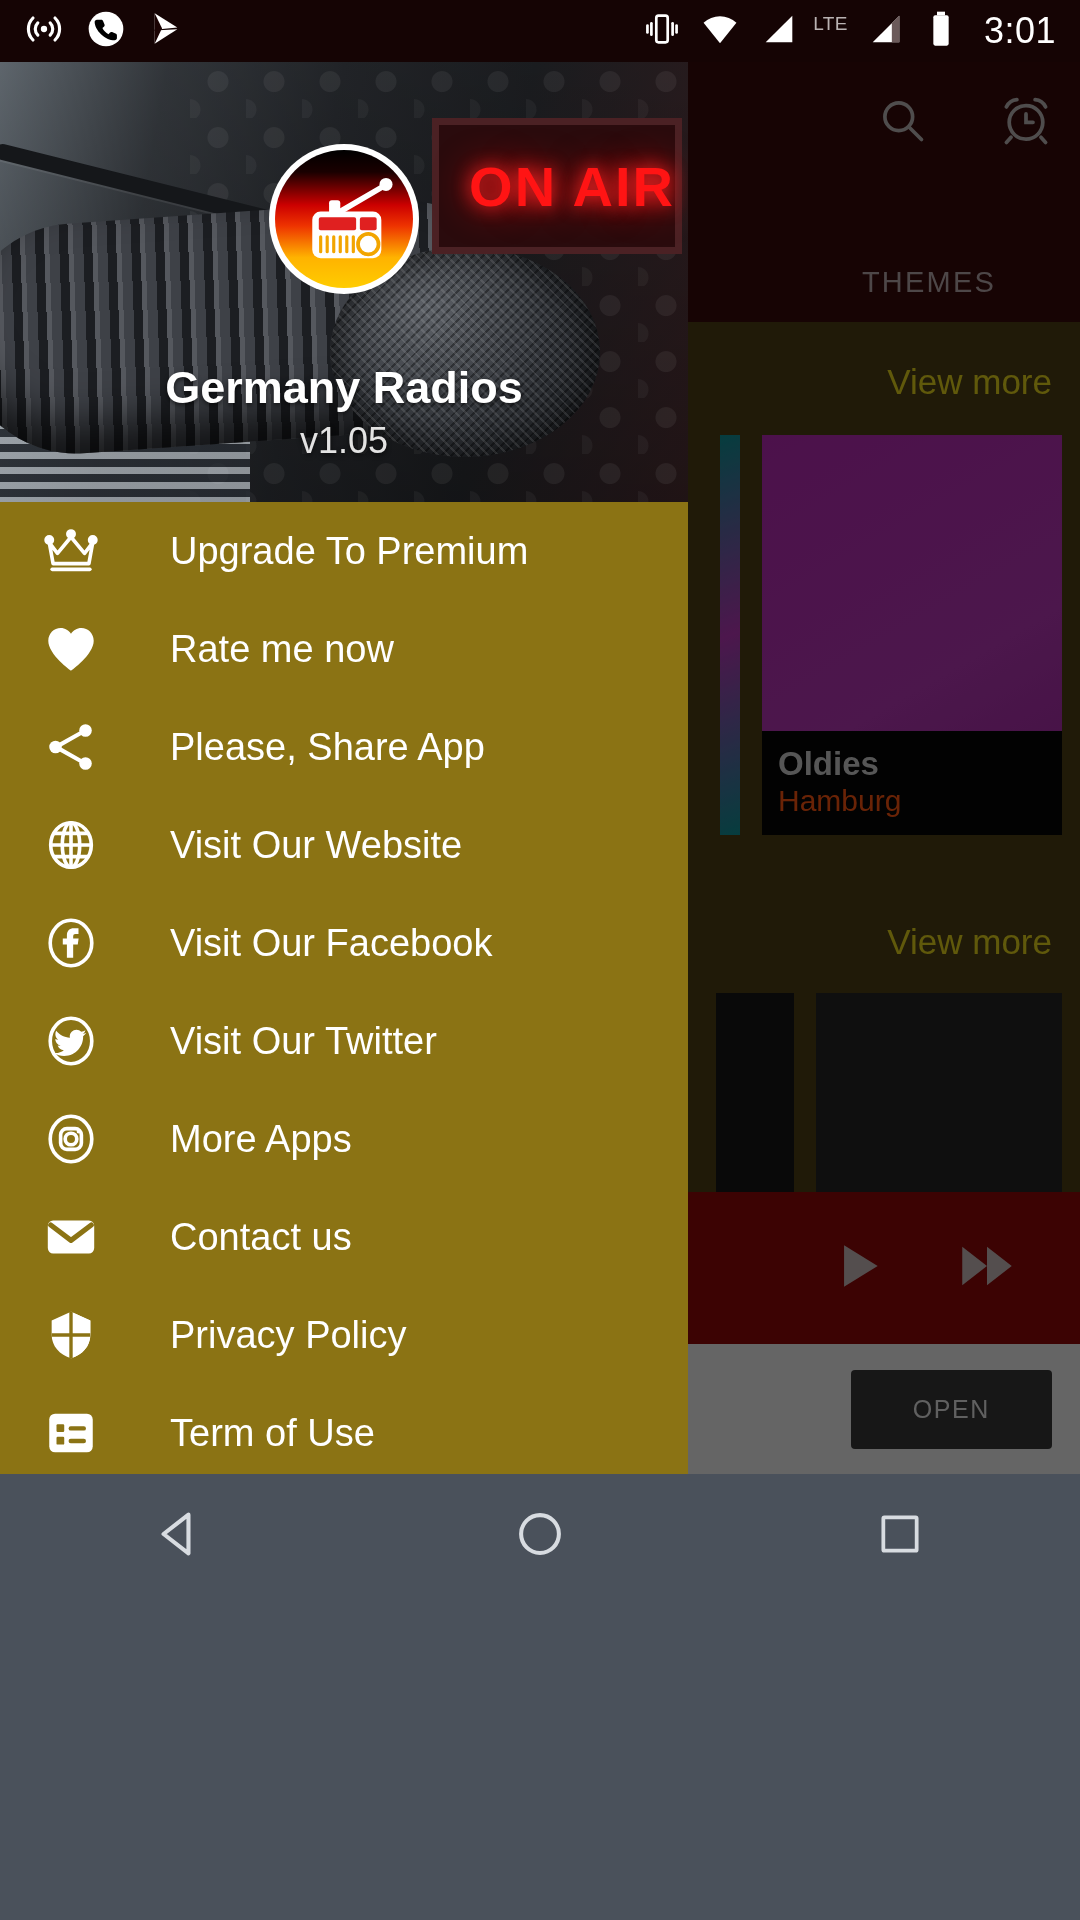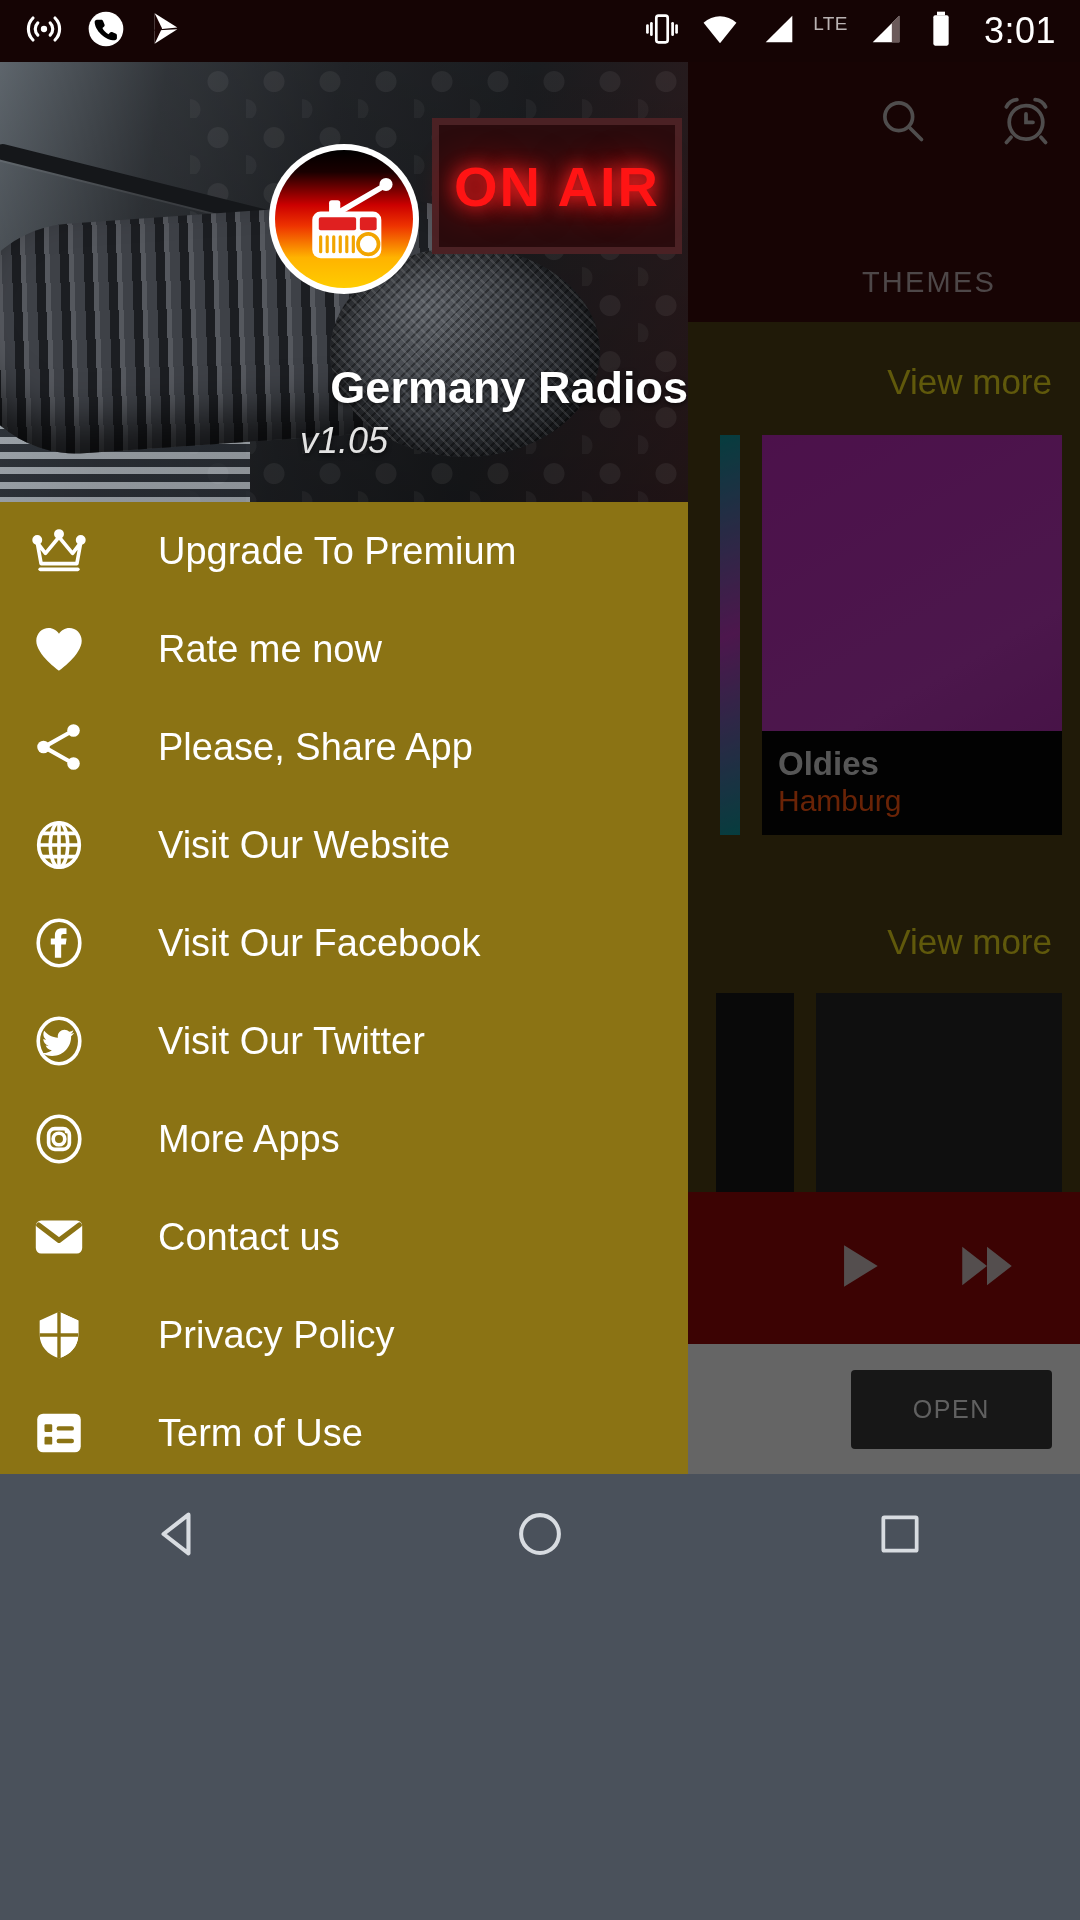--- a/index.html
+++ b/index.html
@@ -284,21 +284,21 @@
   }
   .onair {
     position: absolute;
     right: 6px; top: 56px;
     width: 250px; height: 136px;
     background: #2a0b0d;
     border: 7px solid #4b2124;
     box-sizing: border-box;
     display: flex;
     align-items: center;
-    justify-content: center;
+    justify-content: flex-end;
   }
   .onair span {
     color: #ff1414;
     font-size: 56px;
     font-weight: 700;
     letter-spacing: 2px;
     text-shadow: 0 0 18px #ff2a2a, 0 0 36px #ff0000;
     white-space: nowrap;
   }
 
@@ -321,48 +321,47 @@
     display: flex;
     align-items: center;
     justify-content: center;
     overflow: hidden;
     position: relative;
   }
   .app-name {
     position: absolute;
     left: 0; top: 300px;
     width: 688px;
-    text-align: right;
+    text-align: center;
     color: #ffffff;
     font-size: 45px;
     font-weight: 700;
     z-index: 5;
     text-shadow: 0 2px 5px rgba(0,0,0,0.65);
   }
   .app-version {
     position: absolute;
     left: 0; top: 358px;
     width: 688px;
     text-align: center;
     color: #e3e3e3;
     font-size: 36px;
-    font-style: italic;
     z-index: 5;
     text-shadow: 0 2px 5px rgba(0,0,0,0.65);
   }
 
   .menu {
     position: relative;
     width: 688px;
   }
   .menu-item {
     display: flex;
     align-items: center;
     height: 98px;
-    padding-left: 28px;
+    padding-left: 40px;
     box-sizing: border-box;
   }
   .menu-icon {
     width: 62px;
     min-width: 62px;
     height: 62px;
     display: flex;
     align-items: center;
     justify-content: center;
     margin-right: 68px;

